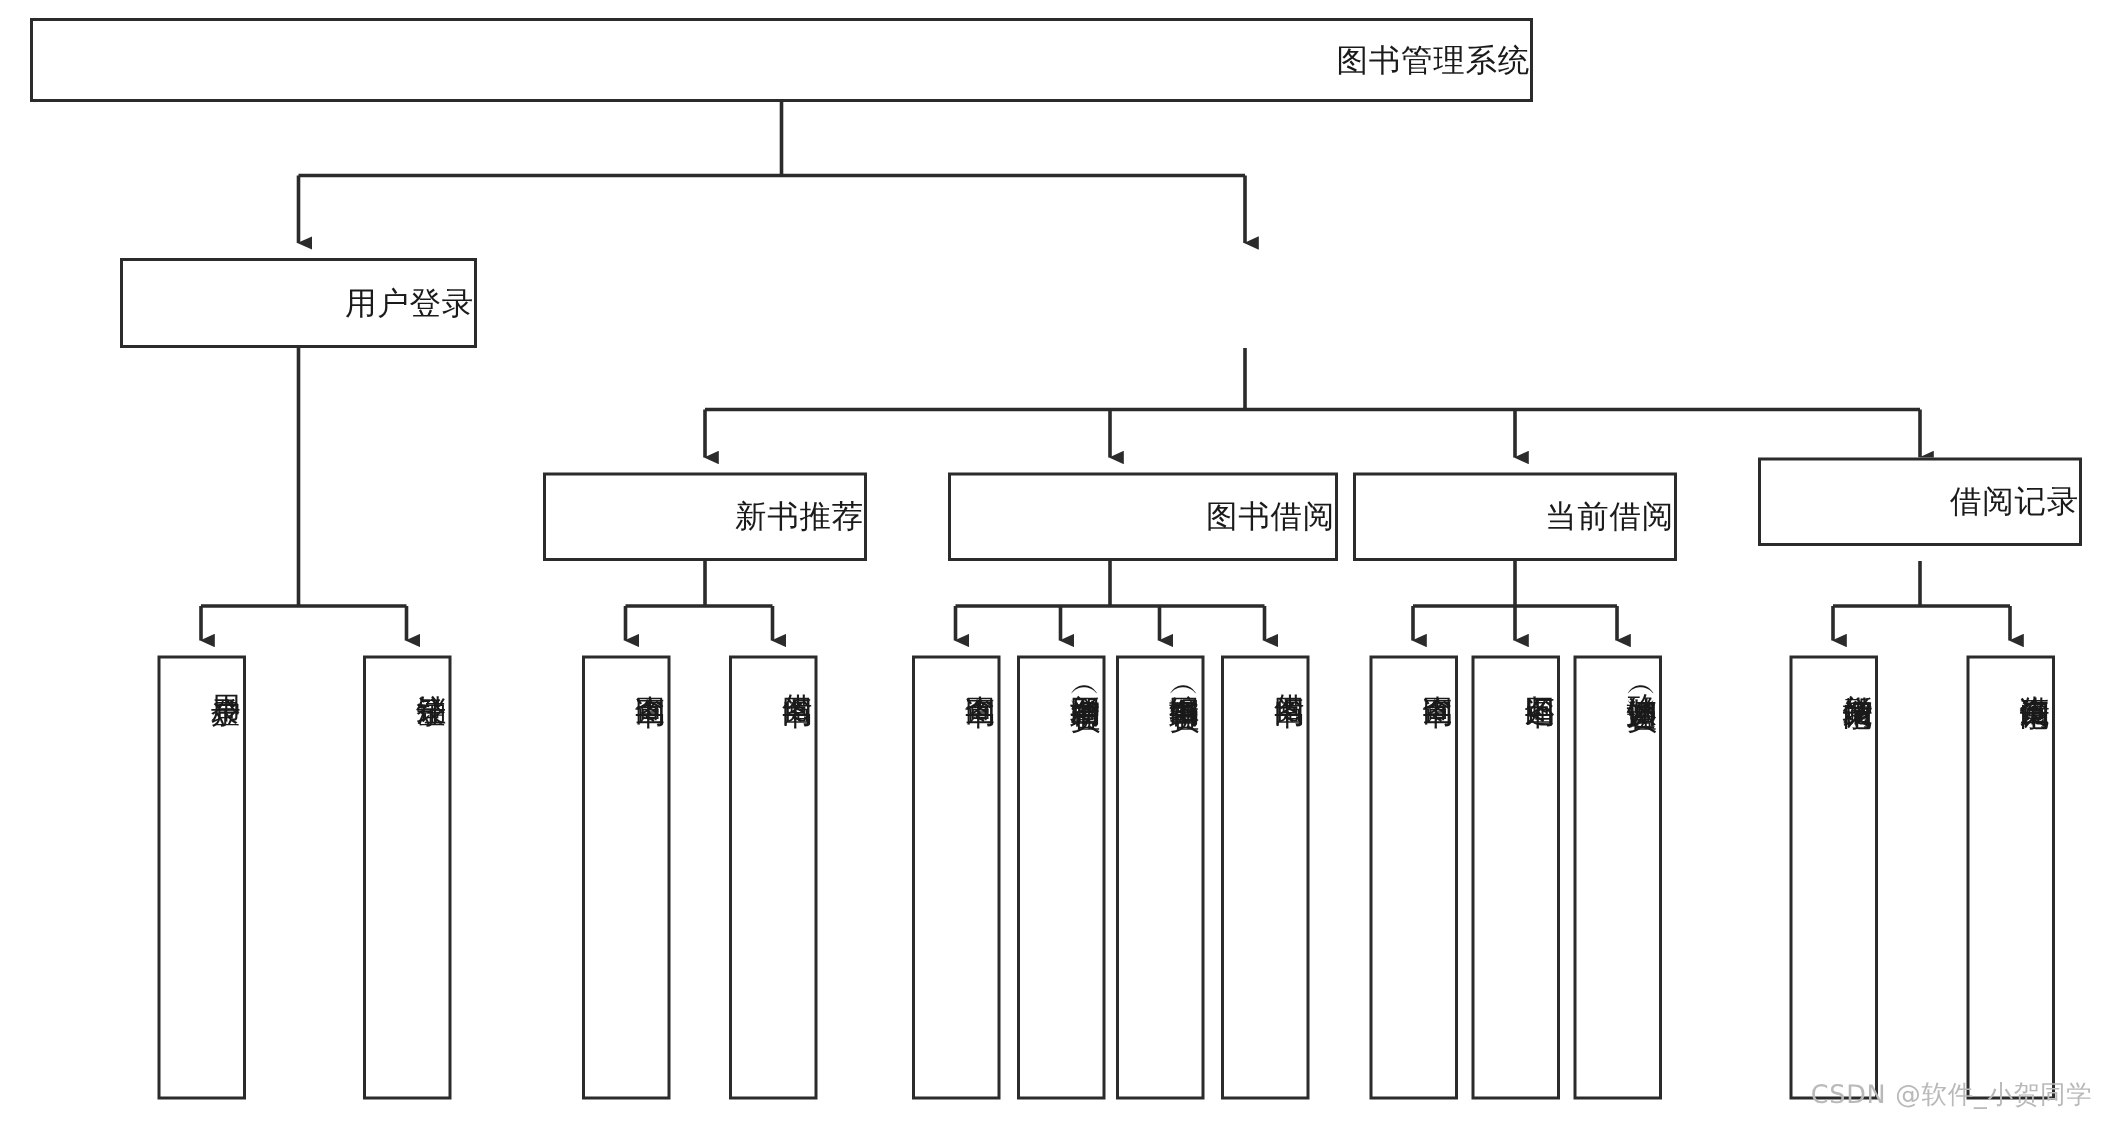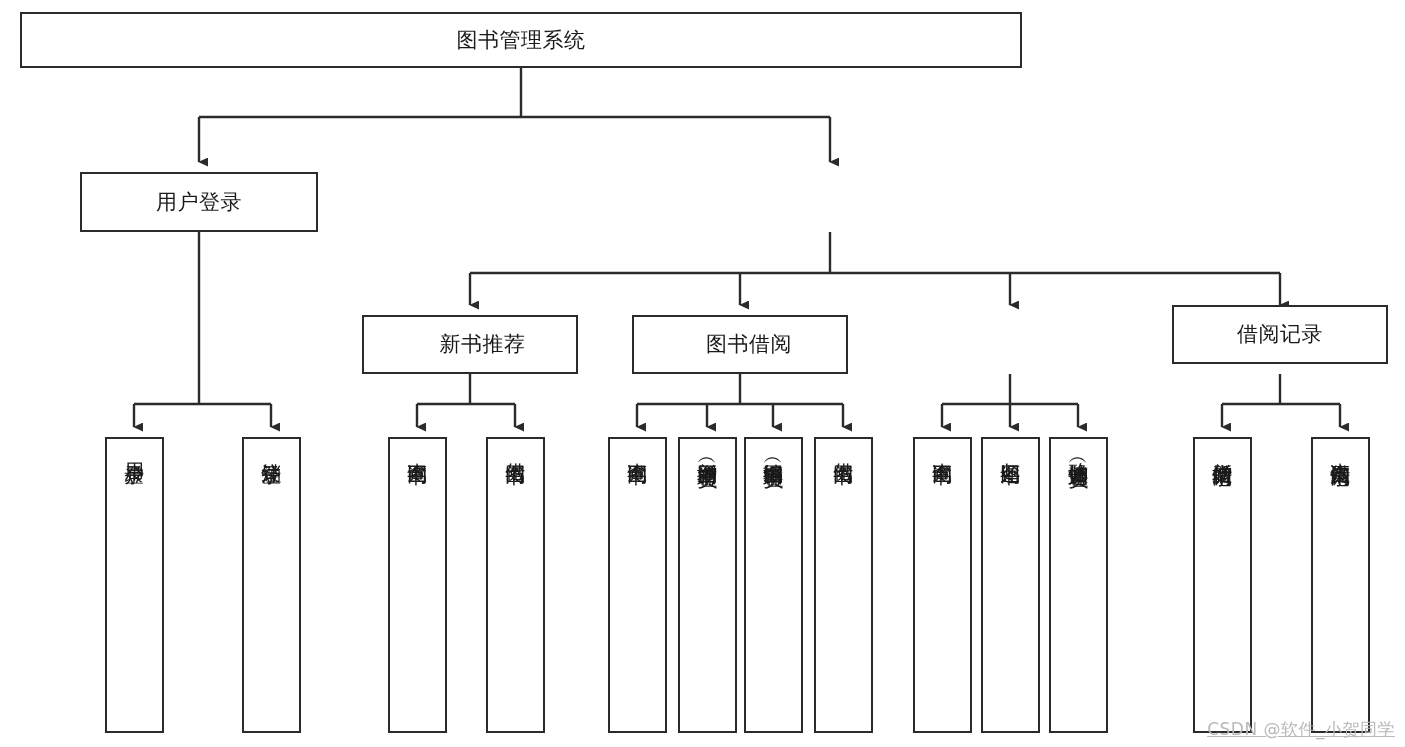--- a/index.html
+++ b/index.html
@@ -25,21 +25,21 @@
     width: 1405px;
     height: 747px;
   }
   .node {
     position: absolute;
     box-sizing: border-box;
     border: 2px solid #2b2b2b;
     background: #ffffff;
     display: flex;
     align-items: center;
-    justify-content: center;
+    justify-content: flex-end;
     color: #1a1a1a;
     z-index: 2;
   }
   .node .node-label {
     display: block;
     text-align: center;
     line-height: 1.18;
     color: #1a1a1a;
   }
   .node-h .node-label {
@@ -67,21 +67,20 @@
   #watermark {
     position: absolute;
     right: 10px;
     bottom: 6px;
     font-size: 17px;
     color: #b9b9b9;
     letter-spacing: 0.5px;
     white-space: nowrap;
     z-index: 5;
     font-family: "DejaVu Sans", "Liberation Sans", sans-serif;
-    text-decoration: underline;
   }
 </style>
 </head>
 <body>
 
 <div id="diagram-root">
 
   <svg id="diagram-svg" viewBox="0 0 1405 747" xmlns="http://www.w3.org/2000/svg">
     <defs>
       <marker id="arrowhead" markerWidth="9" markerHeight="10" refX="4.5" refY="9.2" orient="auto" markerUnits="userSpaceOnUse">
@@ -139,22 +138,25 @@
     <span class="node-label">图书管理系统</span>
   </div>
 
   <div class="node node-h" style="left:80px; top:172px; width:238px; height:60px;">
     <span class="node-label">用户登录</span>
   </div>
 
   <div class="node node-h" style="left:362px; top:315px; width:216px; height:59px;padding-left:25px;">
     <span class="node-label">新书推荐</span>
   </div>
-  <div class="node node-h" style="left:632px; top:315px; width:216px; height:59px;padding-left:18px;">
+  <div class="node node-h" style="left:632px; top:315px; width:260px; height:59px;padding-left:18px;">
     <span class="node-label">图书借阅</span>
+  </div>
+  <div class="node node-h" style="left:902px; top:315px; width:216px; height:59px;">
+    <span class="node-label">当前借阅</span>
   </div>
   <div class="node node-h" style="left:1172px; top:305px; width:216px; height:59px;">
     <span class="node-label">借阅记录</span>
   </div>
 
   <div class="node node-v" style="left:105px; top:437px; width:59px; height:296px;">
     <span class="node-label">用户登录</span>
   </div>
   <div class="node node-v" style="left:242px; top:437px; width:59px; height:296px;">
     <span class="node-label">注销登录</span>

